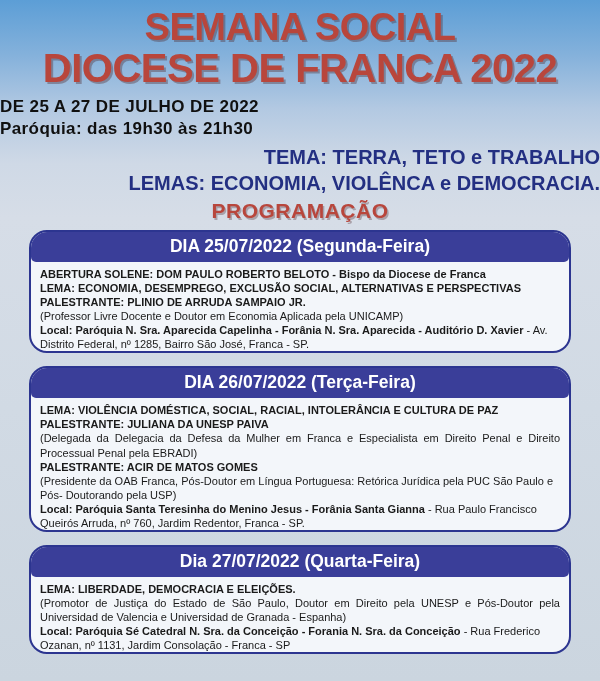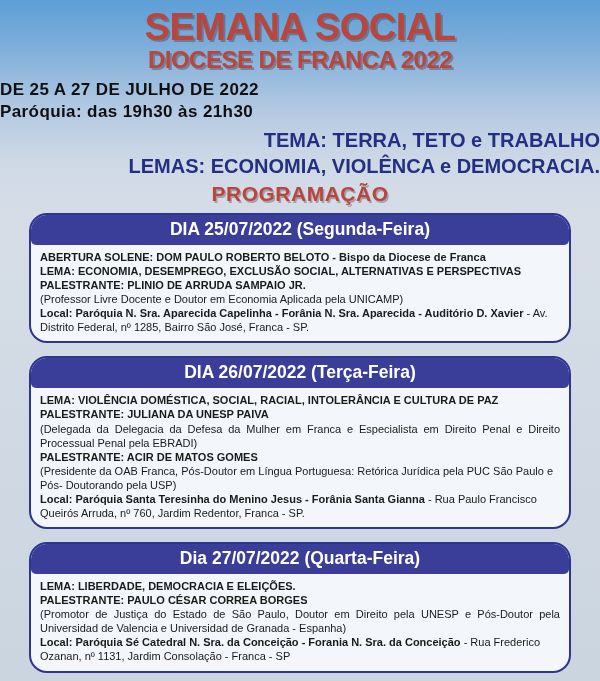--- a/index.html
+++ b/index.html
@@ -12,35 +12,35 @@
     overflow: hidden;
     background: linear-gradient(180deg,
       #5c9ed6 0%, #84b1db 8%, #b3c9e2 16%,
       #cfd9e6 24%, #d6dde7 32%, #d1dae4 60%, #cbd5df 100%);
     font-family: "Liberation Sans", sans-serif;
   }
   .title { text-align: center; color: #b8463c; font-weight: bold;
            line-height: 1.06; letter-spacing: -0.5px;
            text-shadow: 2px 2px 0 rgba(85,50,55,0.40); }
   .title-line1 { font-size: 38px; }
-  .title-line2 { font-size: 24px; }
+  .title-line2 { font-size: 40px; }
   .dates { margin-top: 6px; text-align: left; color: #101010;
            font-weight: bold; font-size: 17px; line-height: 1.3;
            letter-spacing: 0.4px; }
   .tema  { margin-top: 4px; text-align: right; color: #232f82;
            font-weight: bold; font-size: 20px; line-height: 1.3; }
   .prog  { margin-top: 3px; margin-bottom: 7px; text-align: center;
            color: #b8463c; font-weight: bold; font-size: 21px;
            letter-spacing: 0.5px; text-shadow: 1.5px 1.5px 0 rgba(85,50,55,0.35); }
   .card  { margin: 0 29px 13px; background: #f3f6fa;
            border: 2px solid #2c3590; border-radius: 18px; overflow: hidden; }
   .card-header { background: #3a3e99; color: #ffffff; text-align: center;
            font-weight: bold; font-size: 17.5px; padding: 4px 0 5px;
            border-radius: 0 0 5px 5px; margin-bottom: 2px; }
-  .card-body { padding: 3px 9px 7px; font-size: 11px; line-height: 1.28;
+  .card-body { padding: 3px 9px 0; font-size: 11px; line-height: 1.28;
            color: #1a1a1a; }
   .card-body p { margin: 0; }
   .b-seg { font-weight: bold; }
   .justify { text-align: justify; }
 </style>
 </head>
 <body>
 
 <div class="poster">
 
@@ -81,19 +81,18 @@
       <p class="line"><span class="b-seg">PALESTRANTE: ACIR DE MATOS GOMES</span><span></span></p>
       <p class="line"><span class="b-seg"></span><span>(Presidente da OAB Franca, Pós-Doutor em Língua Portuguesa: Retórica Jurídica pela PUC São Paulo e Pós- Doutorando pela USP)</span></p>
       <p class="line"><span class="b-seg">Local: Paróquia Santa Teresinha do Menino Jesus - Forânia Santa Gianna</span><span> - Rua Paulo Francisco Queirós Arruda, nº 760, Jardim Redentor, Franca - SP.</span></p>
     </div>
   </section>
 
   <section class="card">
     <div class="card-header">Dia 27/07/2022 (Quarta-Feira)</div>
     <div class="card-body">
       <p class="line"><span class="b-seg">LEMA: LIBERDADE, DEMOCRACIA E ELEIÇÕES.</span><span></span></p>
-      <p class="line"><span class="b-seg">PALESTRANTE: PAULO CÉSAR CORREA BORGES</span><span></span></p>
       <p class="line justify"><span class="b-seg"></span><span>(Promotor de Justiça do Estado de São Paulo, Doutor em Direito pela UNESP e Pós-Doutor pela Universidad de Valencia e Universidad de Granada - Espanha)</span></p>
       <p class="line"><span class="b-seg">Local: Paróquia Sé Catedral N. Sra. da Conceição - Forania N. Sra. da Conceição</span><span> - Rua Frederico Ozanan, nº 1131, Jardim Consolação - Franca - SP</span></p>
     </div>
   </section>
 
 </div>
 
 </body></html>

